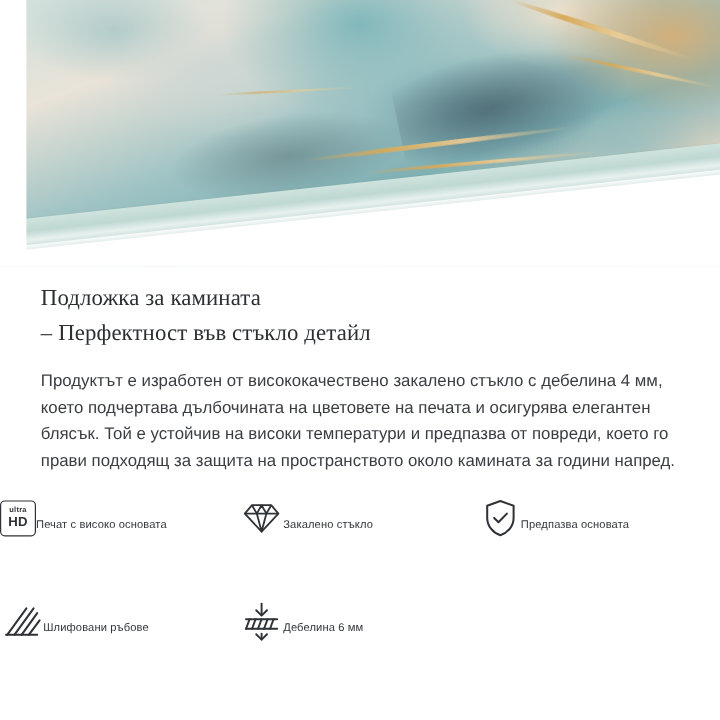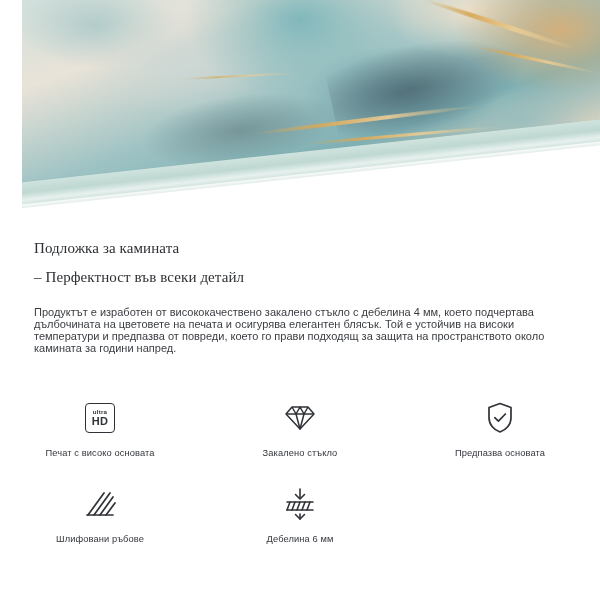--- a/index.html
+++ b/index.html
@@ -135,50 +135,51 @@
   
   .content {
     position: absolute;
     left: 0;
     top: 222px;
     width: 600px;
     padding: 0 34px;
   }
   .headline {
     font-family: "Liberation Serif", serif;
-    font-size: 15px;
+    font-size: 19px;
     line-height: 29px;
     color: #2c2f33;
     margin: 12px 0 0 0;
     font-weight: 400;
     letter-spacing: 0.1px;
   }
   .headline .line2 { display: block; }
   .body-copy {
     margin: 14px 0 0 0;
-    font-size: 11px;
-    line-height: 12px;
+    font-size: 14px;
+    line-height: 22px;
     color: #3a3d42;
     max-width: 530px;
   }
 
   
   .features {
     position: absolute;
     left: 0;
     top: 398px;
     width: 600px;
     display: grid;
     grid-template-columns: repeat(3, 1fr);
     grid-template-rows: 68px 68px;
     row-gap: 18px;
   }
   .feature {
     display: flex;
-    flex-direction: column;
+    flex-direction: row;
+    align-items: center;
     justify-content: flex-start;
   }
   .feature .ficon {
     height: 40px;
     display: flex;
     align-items: center;
     justify-content: center;
   }
   .feature .flabel {
     margin-top: 10px;
@@ -216,21 +217,21 @@
     <div class="glass-edge2"></div>
     <div class="wall"></div>
     <div class="hero-mask-left"></div>
     <div class="sparkle"></div>
     <div class="sparkle-sm"></div>
   </div>
 
   <div class="content">
     <h1 class="headline">
       <span>Подложка за камината</span>
-      <span class="line2">– Перфектност във всеки детайл</span>
+      <span class="line2">– Перфектност във стъкло детайл</span>
     </h1>
     <p class="body-copy">Продуктът е изработен от висококачествено закалено стъкло с дебелина 4 мм, което подчертава дълбочината на цветовете на печата и осигурява елегантен блясък. Той е устойчив на високи температури и предпазва от повреди, което го прави подходящ за защита на пространството около камината за години напред.</p>
   </div>
 
   <div class="features">
 
 
     <div class="feature">
       <div class="ficon">
         <div class="ultrahd">

